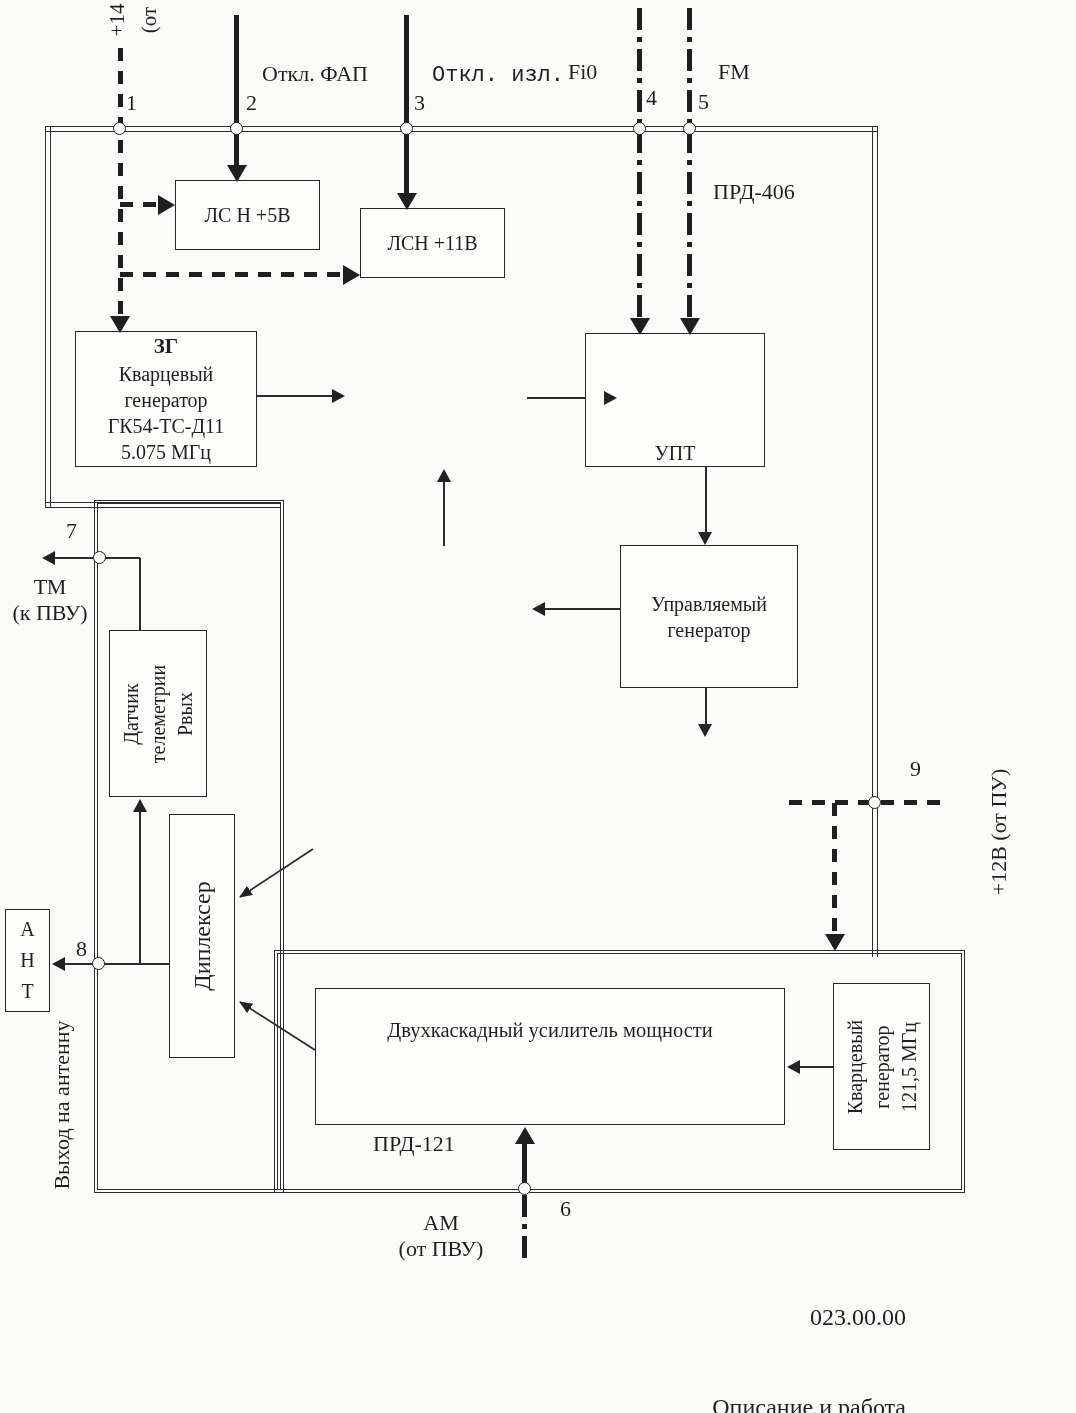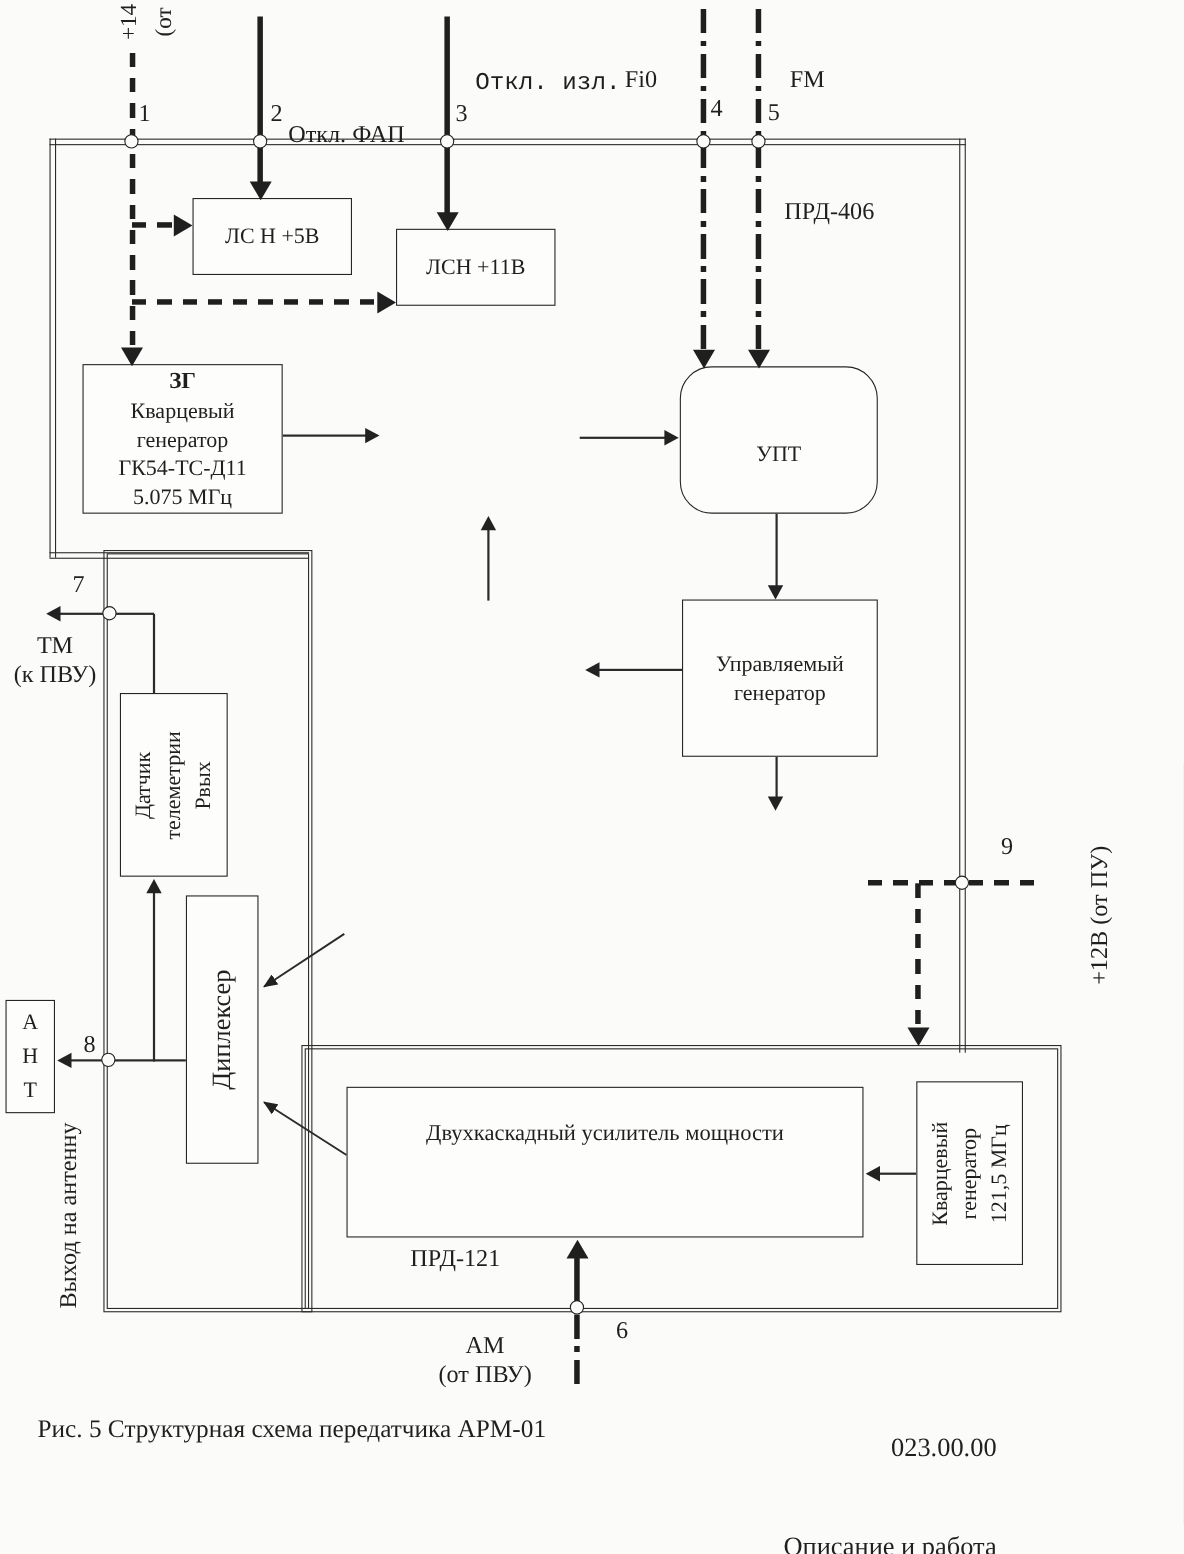--- a/index.html
+++ b/index.html
@@ -85,21 +85,21 @@
   <div class="box" style="left:360px;top:208px;width:145px;height:70px;">
     <span>ЛСН    +11В</span>
   </div>
   <div class="box" style="left:75px;top:331px;width:182px;height:136px;flex-direction:column;">
     <span class="zg-title">ЗГ</span>
     <span>Кварцевый
 генератор
 ГК54-ТС-Д11
 5.075 МГц</span>
   </div>
-  <div class="box" style="left:618px;top:333px;width:180px;height:134px;align-items:center;padding-top:25px;border-radius:29px;">
+  <div class="box" style="left:585px;top:333px;width:180px;height:134px;align-items:flex-end;padding-top:25px;">
     <span>УПТ</span>
   </div>
   <div class="box" style="left:620px;top:545px;width:178px;height:143px;">
     <span>Управляемый
 генератор</span>
   </div>
   <div class="box" style="left:109px;top:630px;width:98px;height:167px;">
     <span class="vtext">Датчик
 телеметрии
 Рвых</span>
@@ -166,36 +166,35 @@
   <div class="num" style="left:126px;top:90px;">1</div>
   <div class="num" style="left:246px;top:90px;">2</div>
   <div class="num" style="left:414px;top:90px;">3</div>
   <div class="num" style="left:646px;top:85px;">4</div>
   <div class="num" style="left:698px;top:89px;">5</div>
   <div class="num" style="left:560px;top:1196px;">6</div>
   <div class="num" style="left:66px;top:518px;">7</div>
   <div class="num" style="left:76px;top:936px;">8</div>
   <div class="num" style="left:910px;top:756px;">9</div>
 
-  <div class="lbl" style="left:262px;top:61px;margin-top:48px;">Откл. ФАП</div>
+  <div class="lbl" style="left:262px;top:61px;">Откл. ФАП</div>
   <div class="lbl" style="left:432px;top:63px;font-family:Liberation Mono, monospace;">Откл. изл.</div>
   <div class="lbl" style="left:568px;top:59px;">Fi0</div>
   <div class="lbl" style="left:718px;top:59px;">FM</div>
   <div class="lbl" style="left:713px;top:179px;">ПРД-406</div>
   <div class="lbl" style="left:373px;top:1131px;">ПРД-121</div>
   <div class="lbl" style="left:388px;top:1210px;width:106px;text-align:center;white-space:pre-line;">АМ
 (от ПВУ)</div>
   <div class="lbl" style="left:2px;top:574px;width:96px;text-align:center;white-space:pre-line;">ТМ
 (к ПВУ)</div>
   <div class="vlabel" style="left:133px;top:20px;font-size:21px;line-height:1.5;">+14
 (от</div>
   <div class="vlabel" style="left:62px;top:1105px;font-size:22px;">Выход на антенну</div>
   <div class="vlabel" style="left:999px;top:832px;font-size:22px;">+12В (от ПУ)</div>
 
-  <div class="caption" style="left:34px;top:1286px;">Рис. 5 Структурная схема передатчика АРМ-01</div>
   <div class="footer" style="left:600px;top:1242px;width:306px;">
     <div>023.00.00</div>
     <div>Описание и работа</div>
     
     
   </div>
 
 </div>
 
 </body></html>

